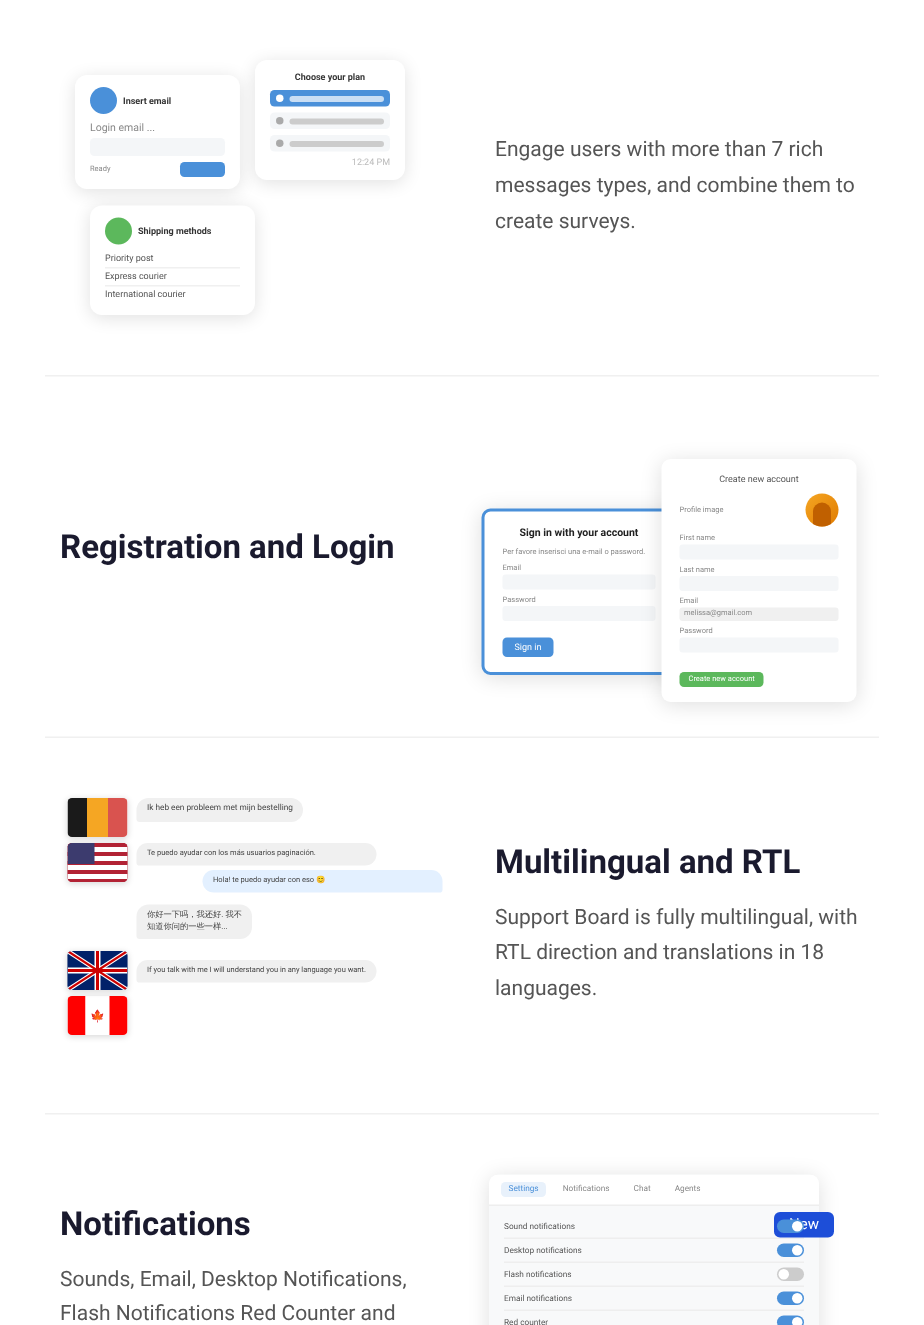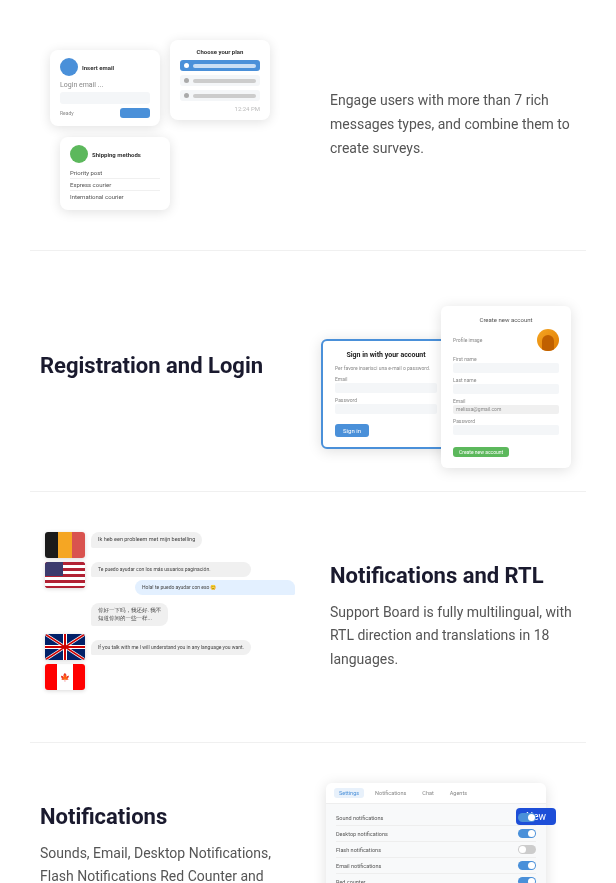--- a/index.html
+++ b/index.html
@@ -617,21 +617,21 @@
             <div class="ca-white">🍁</div>
             <div class="ca-red"></div>
           </div>
         </div>
         <div class="mock-chat-bubble" style="margin-left:0;font-size:5px;margin-top:6px;">If you talk with me I will understand you in any language you want.</div>
       </div>
     </div>
   </div>
 
   <div class="section-content">
-    <h2>Notifications and RTL</h2>
+    <h2>Multilingual and RTL</h2>
     <p>Support Board is fully multilingual, with RTL direction and translations in 18 languages.</p>
   </div>
 </div>
 
 <div class="divider"></div>
 
 <div class="section reverse">
   <div class="section-image">
     <div class="mockup-notifications">
 

